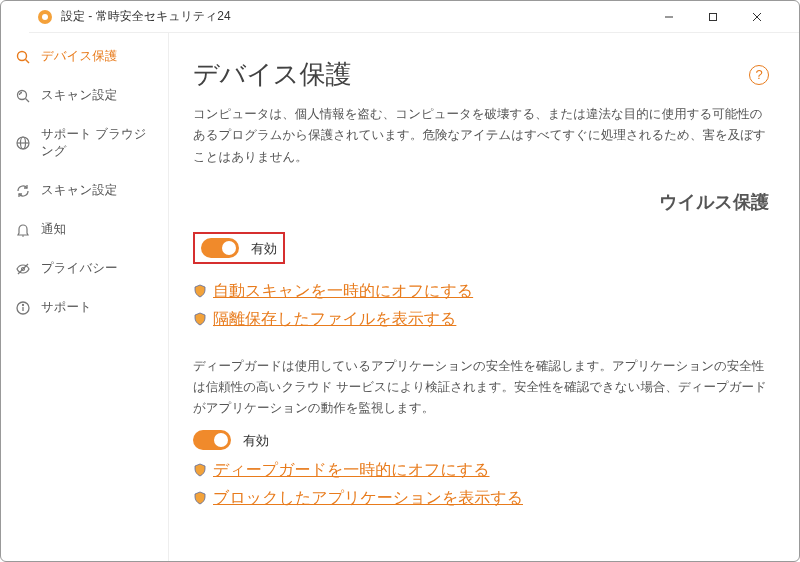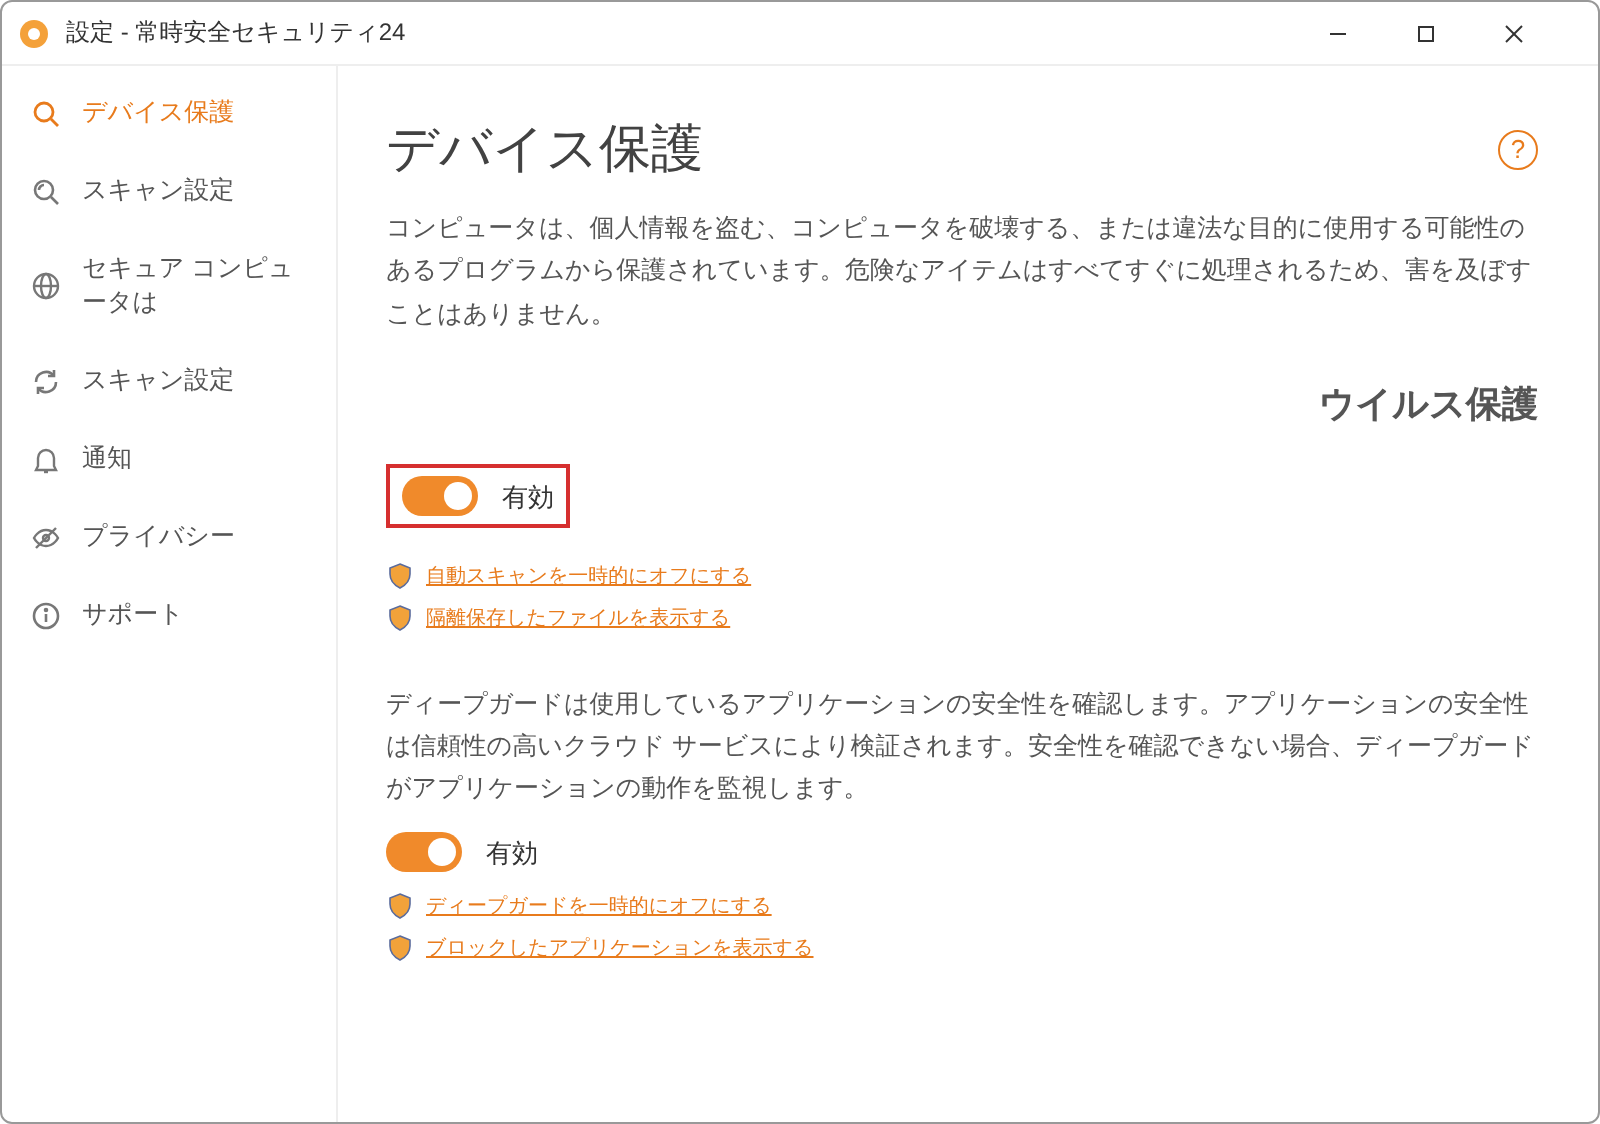--- a/index.html
+++ b/index.html
@@ -19,20 +19,21 @@
     display: flex;
     flex-direction: column;
     background: #fff;
   }
   .titlebar {
     height: 32px;
     display: flex;
     align-items: center;
     padding: 0 20px 0 8px;
     border-bottom: 1px solid #eee;
+    margin-left: 28px;
   }
   .titlebar .app-icon svg { width:16px; height:16px; display:block; }
   .titlebar .title {
     margin-left: 8px;
     font-size: 12px;
     color: #333;
     flex: 1;
   }
   .win-controls { display:flex; }
   .win-btn {
@@ -129,21 +130,21 @@
   .toggle-label { font-size:13px; color:#333; }
   .link-row {
     display:flex;
     align-items:center;
     gap:6px;
     margin:7px 0;
   }
   .link-row .shield-icon { width:14px;height:14px; }
   .link-row a {
     color:#e87b1c;
-    font-size:10px;
+    font-size:16px;
     text-decoration:underline;
   }
   .shield-icon svg { width:14px; height:14px; }
   
   .content::-webkit-scrollbar { width:14px; }
   .content::-webkit-scrollbar-thumb { background:#ccc; border-radius:3px; }
   .content::-webkit-scrollbar-track { background:#f4f4f4; }
 </style>
 </head>
 <body>
@@ -201,21 +202,21 @@
         <span>スキャン設定</span>
       </div>
       <div class="side-item">
         <span class="icon">
           <svg viewBox="0 0 16 16" fill="none" stroke="#777" stroke-width="1.2">
               <circle cx="8" cy="8" r="6"></circle>
               <ellipse cx="8" cy="8" rx="2.5" ry="6"></ellipse>
               <line x1="2" y1="8" x2="14" y2="8"></line>
             </svg>
         </span>
-        <span>セキュア コンピュータは</span>
+        <span>サポート ブラウジング</span>
       </div>
       <div class="side-item">
         <span class="icon">
           <svg viewBox="0 0 16 16" fill="none" stroke="#777" stroke-width="1.3">
               <path d="M3 8a5 5 0 0 1 9-3"></path>
               <path d="M13 8a5 5 0 0 1-9 3"></path>
               <polyline points="12,2 12,5 9,5"></polyline>
               <polyline points="4,14 4,11 7,11"></polyline>
             </svg>
         </span>

